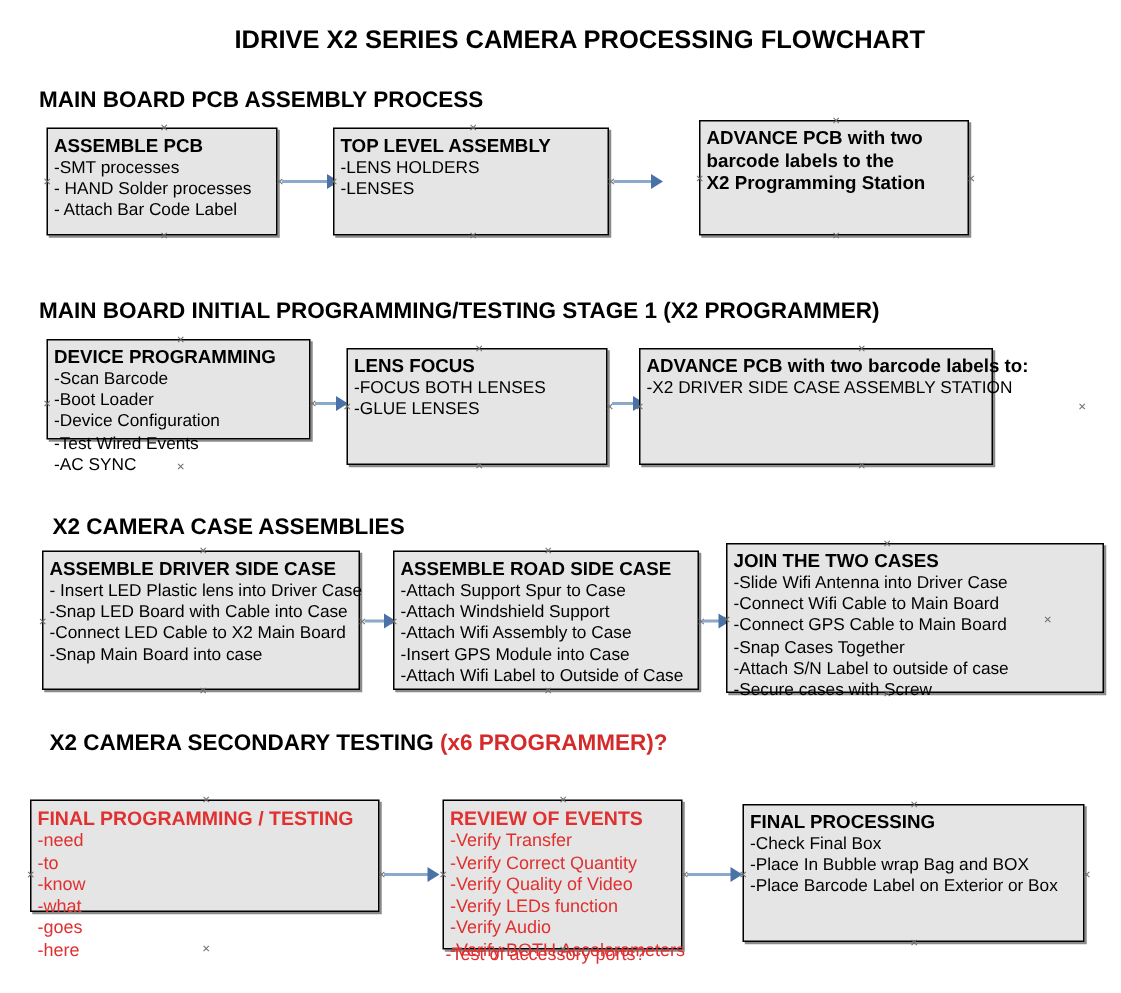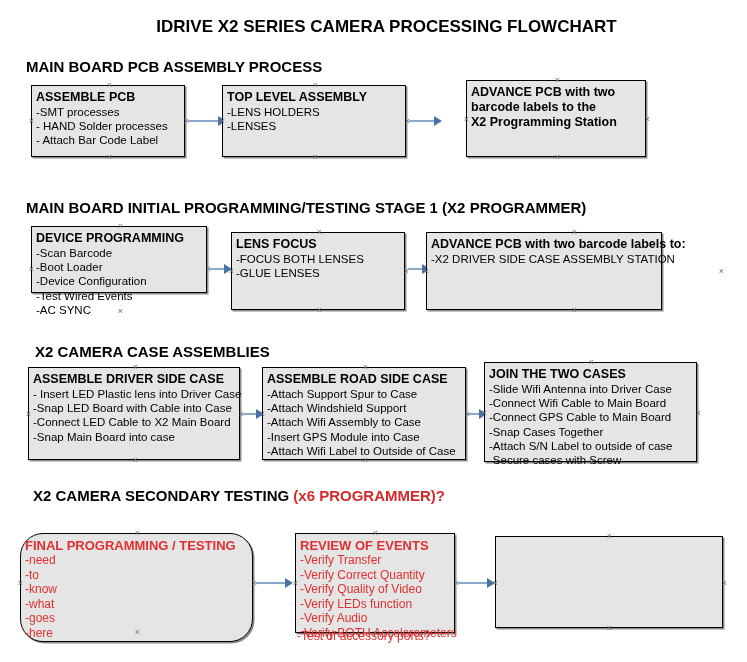--- a/index.html
+++ b/index.html
@@ -246,41 +246,41 @@
     </div>
     <span class="handle" style="left:-4px; top:43px;"></span>
     <span class="handle" style="left:99px; top:-4px;"></span>
     <span class="handle" style="left:99px; top:89px;"></span>
     <span class="handle" style="left:201px; top:43px;"></span>
   </div>
 
   <div class="conn" style="left:468px; top:413px; width:16px;"></div>
   <div class="arrowhead" style="left:479px; top:409px;"></div>
 
-  <div class="node" style="left:484px; top:362px; width:213px; height:100px;">
+  <div class="node" style="left:484px; top:362px; width:252px; height:100px;">
     <div class="node-inner">
       <div class="node-title">JOIN THE TWO CASES</div>
       <div class="node-line">-Slide Wifi Antenna into Driver Case</div>
       <div class="node-line">-Connect Wifi Cable to Main Board</div>
       <div class="node-line">-Connect GPS Cable to Main Board</div>
       <div class="node-line">-Snap Cases Together</div>
       <div class="node-line">-Attach S/N Label to outside of case</div>
       <div class="node-line">-Secure cases with Screw</div>
     </div>
     <span class="handle" style="left:-4px; top:47px;"></span>
     <span class="handle" style="left:103px; top:-4px;"></span>
     <span class="handle" style="left:103px; top:96px;"></span>
     <span class="handle" style="left:210px; top:47px;"></span>
   </div>
 
   <div class="section-heading" style="left:33px; top:487px;">
     <span>X2 CAMERA SECONDARY TESTING </span><span class="red-note"> (x6 PROGRAMMER)?</span>
   </div>
 
-  <div class="node red" style="left:20px; top:533px; width:233px; height:109px;border-radius:23px;">
+  <div class="node red" style="left:20px; top:533px; width:233px; height:75px;">
     <div class="node-inner">
       <div class="node-title">FINAL PROGRAMMING / TESTING</div>
       <div class="node-line">-need</div>
       <div class="node-line">-to</div>
       <div class="node-line">-know</div>
       <div class="node-line">-what</div>
       <div class="node-line">-goes</div>
       <div class="node-line">-here</div>
     </div>
     <span class="handle" style="left:-4px; top:46px;"></span>
@@ -307,19 +307,25 @@
     <span class="handle" style="left:76px; top:96px;"></span>
     <span class="handle" style="left:157px; top:46px;"></span>
   </div>
 
   <div class="overflow-line" style="left:297px; top:629px;">-Test of accessory ports?</div>
 
   <div class="conn" style="left:458px; top:582px; width:32px;"></div>
   <div class="arrowhead" style="left:487px; top:578px;"></div>
 
   <div class="node" style="left:495px; top:536px; width:228px; height:92px;">
+    <div class="node-inner">
+      <div class="node-title">FINAL PROCESSING</div>
+      <div class="node-line"> -Check Final Box</div>
+      <div class="node-line">-Place In Bubble wrap Bag and BOX</div>
+      <div class="node-line">-Place Barcode Label on Exterior or Box</div>
+    </div>
     <span class="handle" style="left:-4px; top:43px;"></span>
     <span class="handle" style="left:110px; top:-4px;"></span>
     <span class="handle" style="left:110px; top:88px;"></span>
     <span class="handle" style="left:225px; top:43px;"></span>
   </div>
 
 </div>
 
 </body></html>

